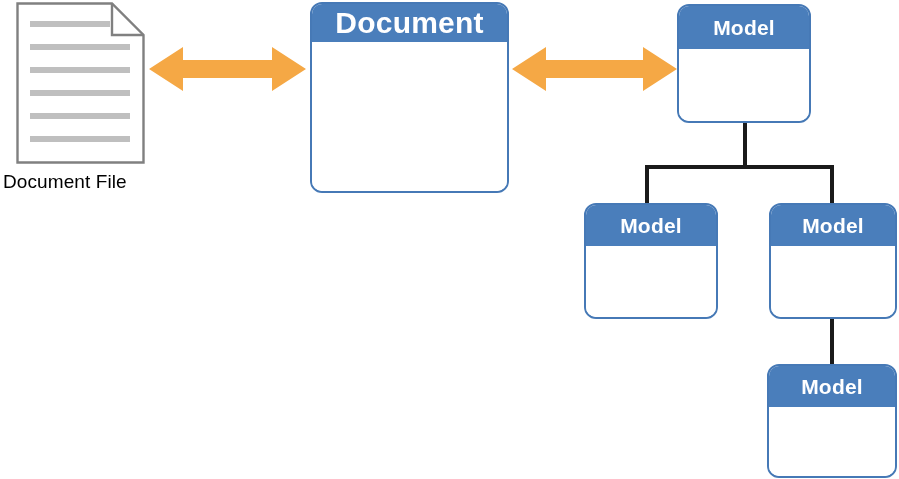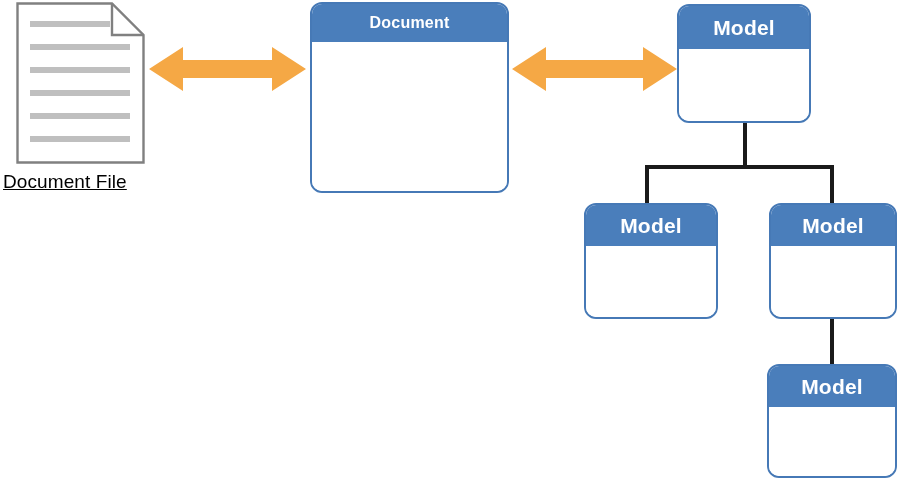--- a/index.html
+++ b/index.html
@@ -29,21 +29,20 @@
   .doc-label {
     position: absolute;
     left: 3px;
     top: 170px;
     width: 180px;
     font-size: 19px;
     line-height: 24px;
     color: #000000;
     letter-spacing: 0.1px;
     white-space: nowrap;
-    text-decoration: underline;
   }
 
   
   .arrow {
     position: absolute;
   }
   .arrow svg { display: block; width: 100%; height: 100%; }
 
   
   .node {
@@ -66,21 +65,21 @@
     letter-spacing: 0.2px;
     width: 100%;
   }
   .node-body {
     background: #ffffff;
     width: 100%;
   }
 
   
   #node-document { left: 310px; top: 2px;   width: 199px; height: 191px; }
-  #node-document .node-header { height: 38px; font-size: 16px; text-align: right; }
+  #node-document .node-header { height: 38px; font-size: 30px; text-align: right; }
   #node-document .node-body   { height: 149px; }
 
   #node-model-root { left: 677px; top: 4px;   width: 134px; height: 119px; }
   #node-model-root .node-header { height: 43px; font-size: 21px; }
   #node-model-root .node-body   { height: 72px; }
 
   #node-model-left { left: 584px; top: 203px; width: 134px; height: 116px; }
   #node-model-left .node-header { height: 41px; font-size: 21px; }
   #node-model-left .node-body   { height: 71px; }
 

